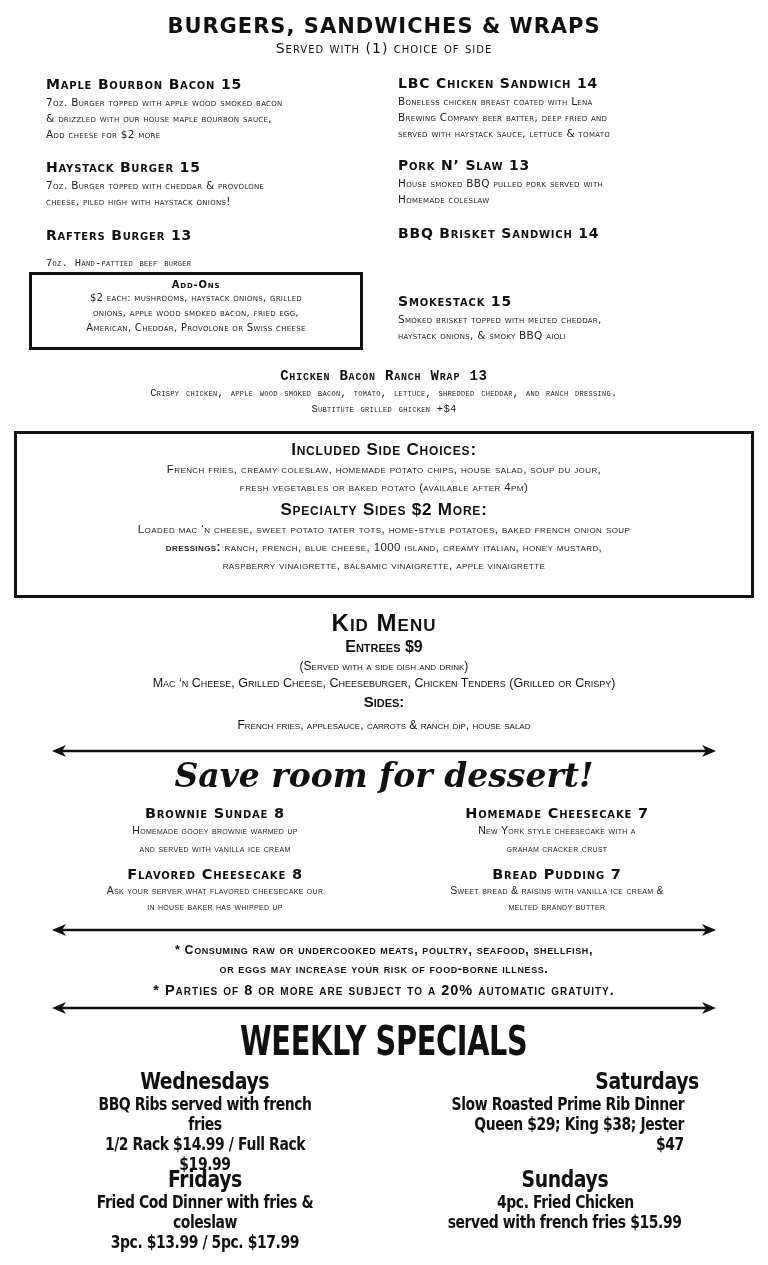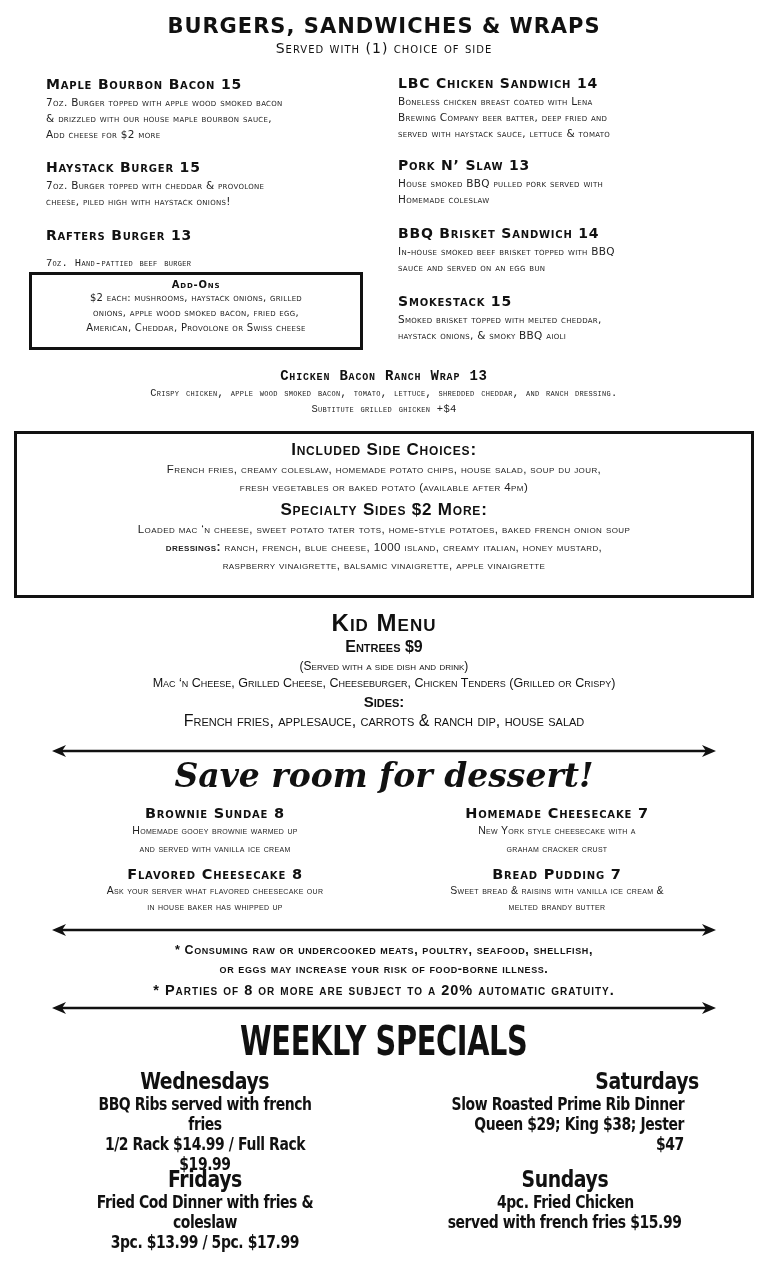--- a/index.html
+++ b/index.html
@@ -75,24 +75,20 @@
 </div>
 <div class="abs" style="left:398px;top:157px;width:350px;">
   <div class="item-name">Pork N’ Slaw 13</div>
   <div class="item-desc" style="margin-top:2px;">
     <div>House smoked BBQ pulled pork served with</div>
     <div>Homemade coleslaw</div>
   </div>
 </div>
 <div class="abs" style="left:398px;top:225px;width:350px;">
   <div class="item-name">BBQ Brisket Sandwich 14</div>
-  <div class="item-desc" style="margin-top:2px;">
-    <div>In-house smoked beef brisket topped with BBQ</div>
-    <div>sauce and served on an egg bun</div>
-  </div>
 </div>
 <div class="abs" style="left:398px;top:293px;width:350px;">
   <div class="item-name">Smokestack 15</div>
   <div class="item-desc" style="margin-top:2px;">
     <div>Smoked brisket topped with melted cheddar,</div>
     <div>haystack onions, &amp; smoky BBQ aioli</div>
   </div>
 </div>
 
 <div class="abs center" style="left:0;top:368px;width:768px;font-family:Liberation Mono, monospace;">
@@ -116,21 +112,21 @@
   </div>
   <div class="side-t">raspberry vinaigrette, balsamic vinaigrette, apple vinaigrette</div>
 </div>
 
 <div class="abs center cond" style="left:0;top:609px;width:768px;">
   <div style="font-weight:bold;font-size:24px;letter-spacing:1px;">Kid Menu</div>
   <div style="font-weight:bold;font-size:16px;margin-top:1px;">Entrees $9</div>
   <div style="font-size:12px;margin-top:3px;">(Served with a side dish and drink)</div>
   <div style="font-size:12.5px;margin-top:3px;">Mac ‘n Cheese, Grilled Cheese, Cheeseburger, Chicken Tenders (Grilled or Crispy)</div>
   <div style="font-weight:bold;font-size:15px;margin-top:3px;">Sides:</div>
-  <div style="font-size:16px;margin-top:2px;">French fries, applesauce, carrots &amp; ranch dip, house salad</div>
+  <div style="font-size:12px;margin-top:8px;">French fries, applesauce, carrots &amp; ranch dip, house salad</div>
 </div>
 
 <div class="arrow" style="left:52px;top:744px;width:664px;">
   <svg viewBox="0 0 664 14" preserveAspectRatio="none">
       <line x1="10" y1="7" x2="654" y2="7" stroke="#111" stroke-width="2.5"></line>
       <polygon points="0,7 14,1 10,7 14,13" fill="#111"></polygon>
       <polygon points="664,7 650,1 654,7 650,13" fill="#111"></polygon>
     </svg>
 </div>
 

